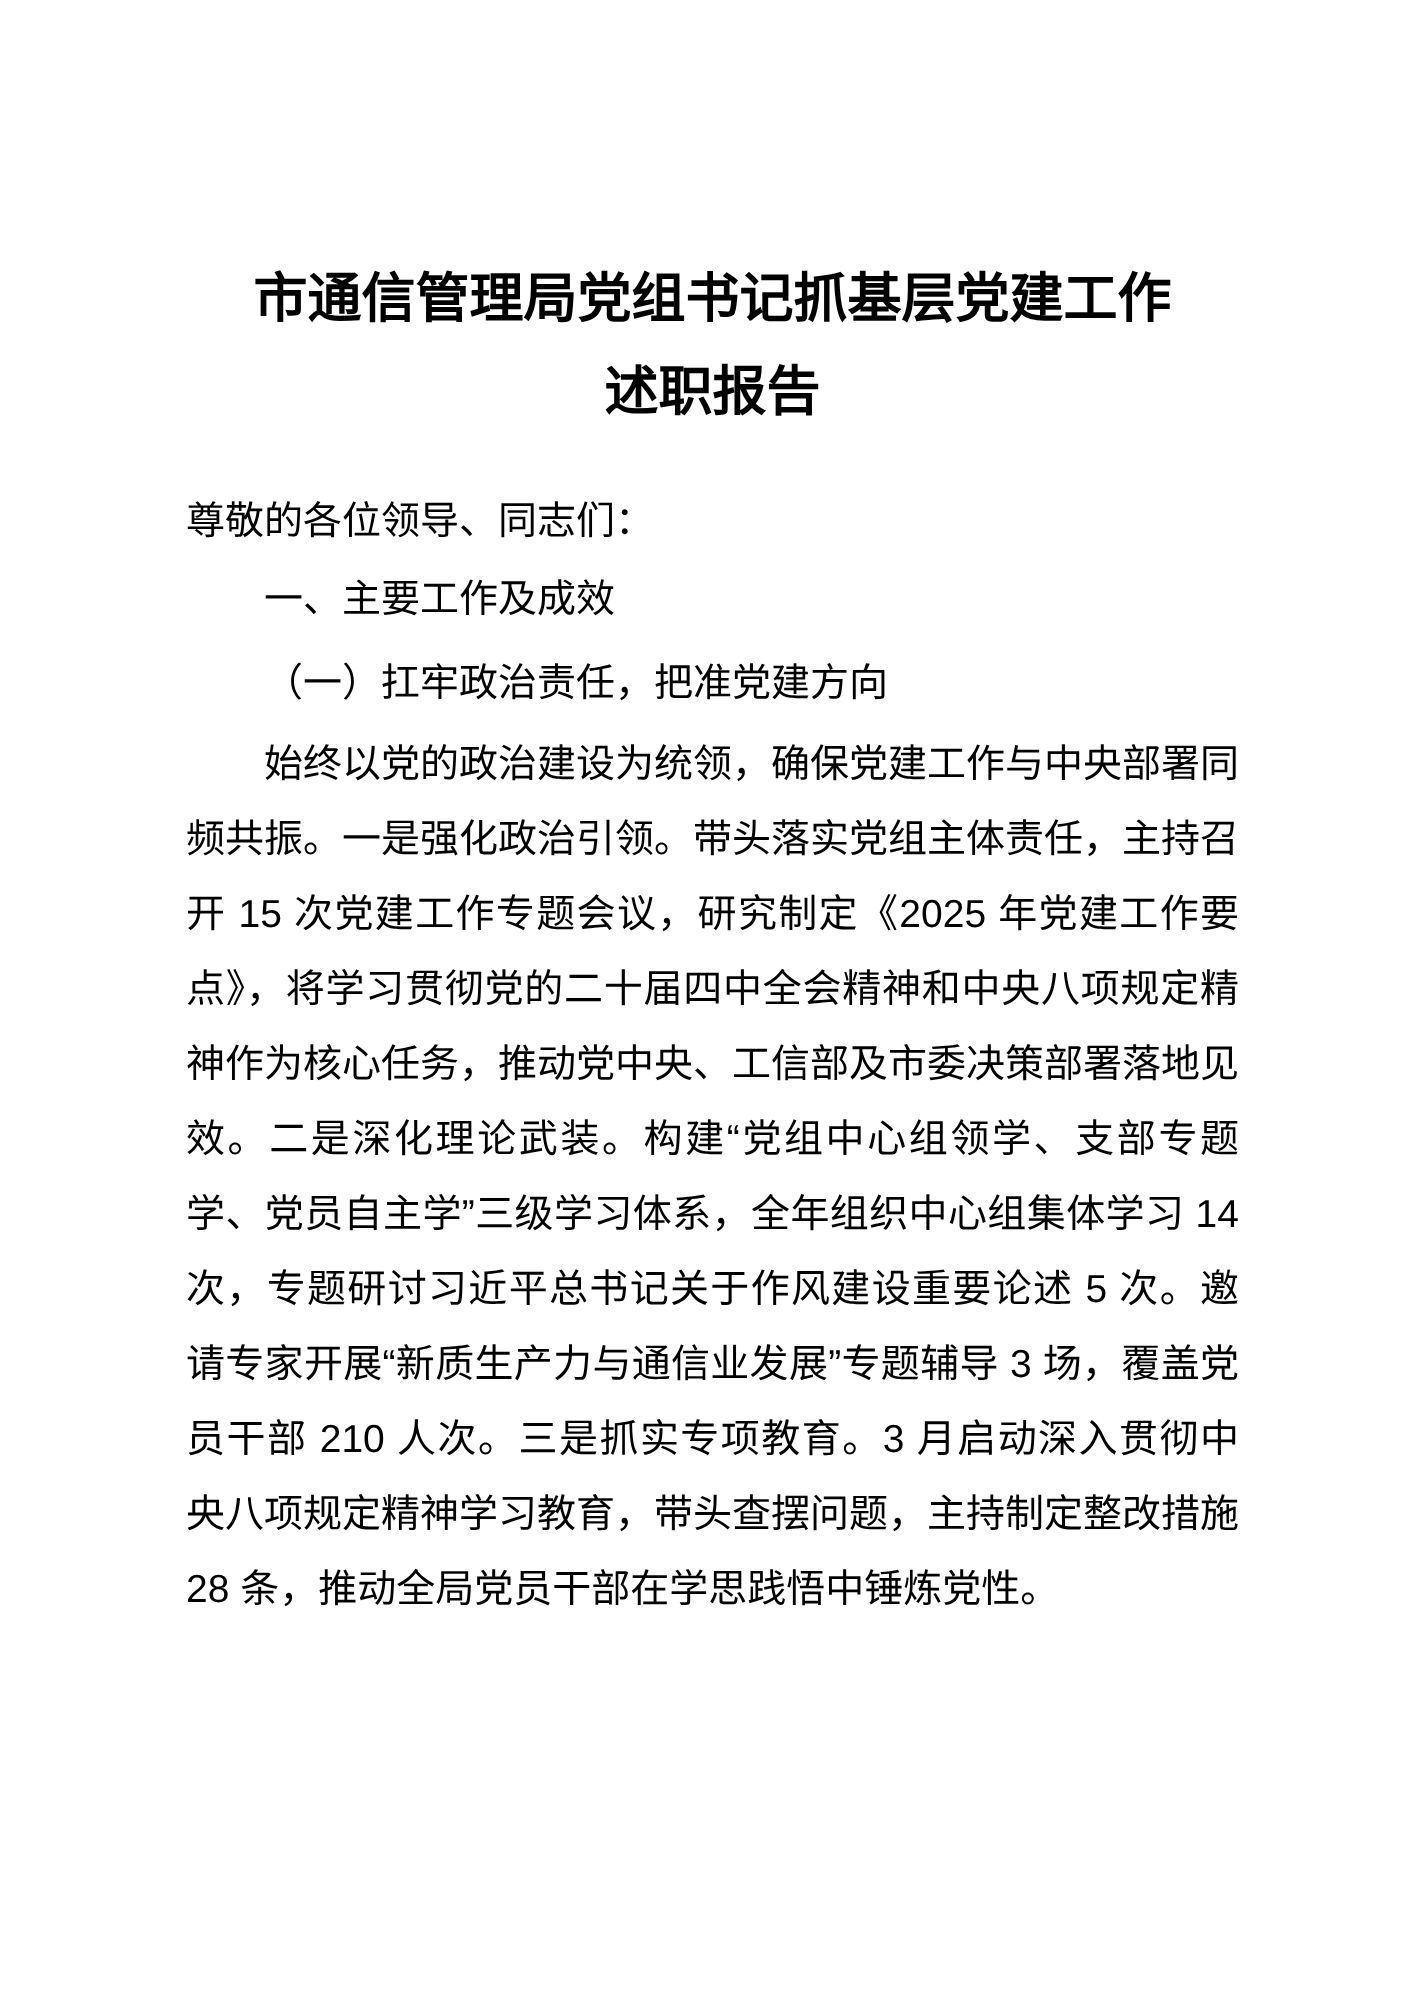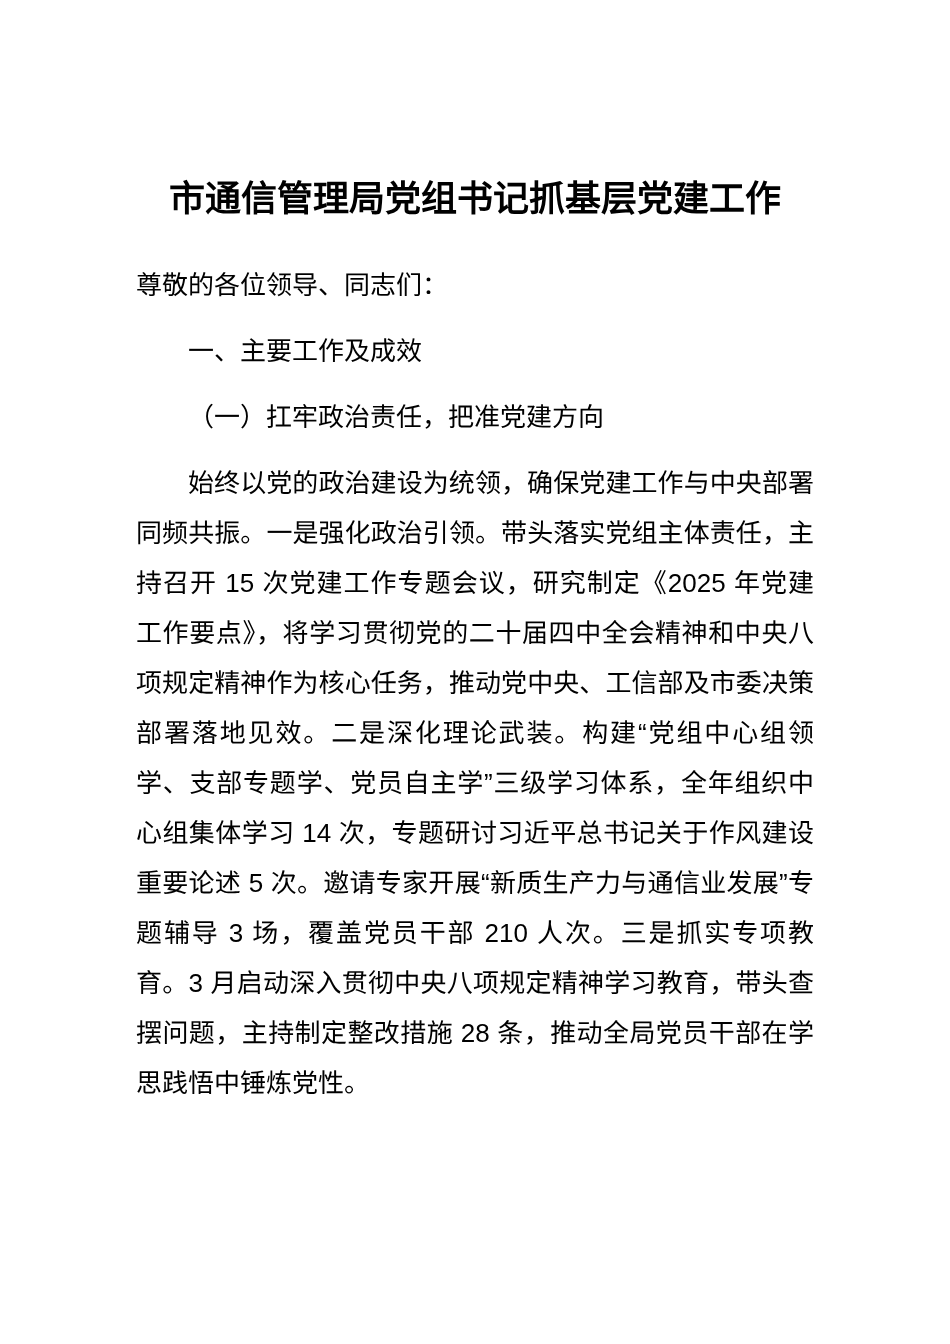--- a/index.html
+++ b/index.html
@@ -24,31 +24,32 @@
     font-weight: 700;
     letter-spacing: 0px;
   }
   .content {
     margin-top: 30px;
     font-size: 26px;
     line-height: 50px;
     text-align: justify;
     text-justify: inter-ideograph;
   }
-  .content p { margin: 16px; }
+  .content p { margin: 4px; }
   .indent { text-indent: 2em; }
-  .section-heading { font-weight: 400; text-indent: 2em; }
+  .section-heading { font-weight: 400; text-indent: 2em; font-family: Liberation Mono, monospace; }
   .subsection-heading { font-weight: 400; text-indent: 2em; }
 </style>
 </head>
 <body>
 
 <div class="page">
   <div class="doc-title">
     <div>市通信管理局党组书记抓基层党建工作</div>
+    <div>述职报告</div>
   </div>
 
   <div class="content">
     <p>尊敬的各位领导、同志们：</p>
 
 
     <p class="section-heading">一、主要工作及成效</p>
 
     <p class="subsection-heading">（一）扛牢政治责任，把准党建方向</p>
 

